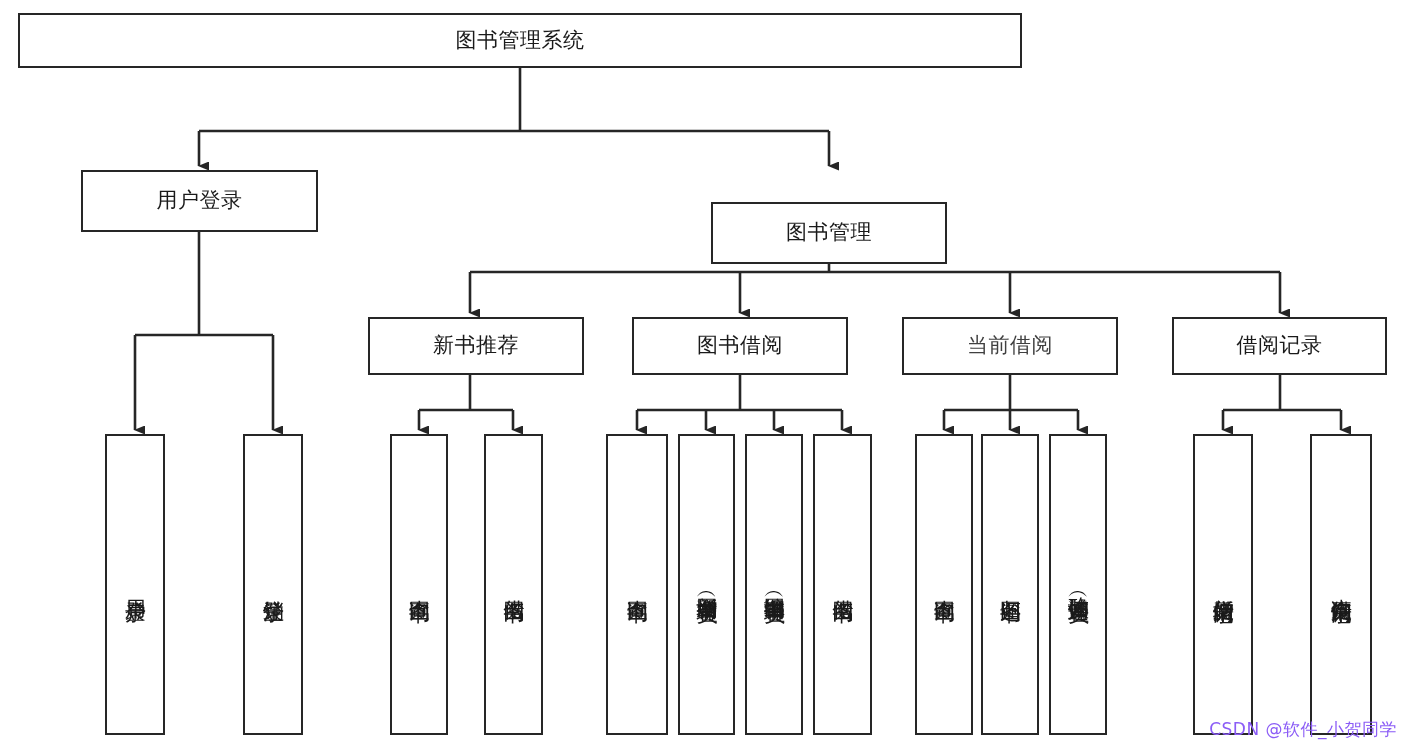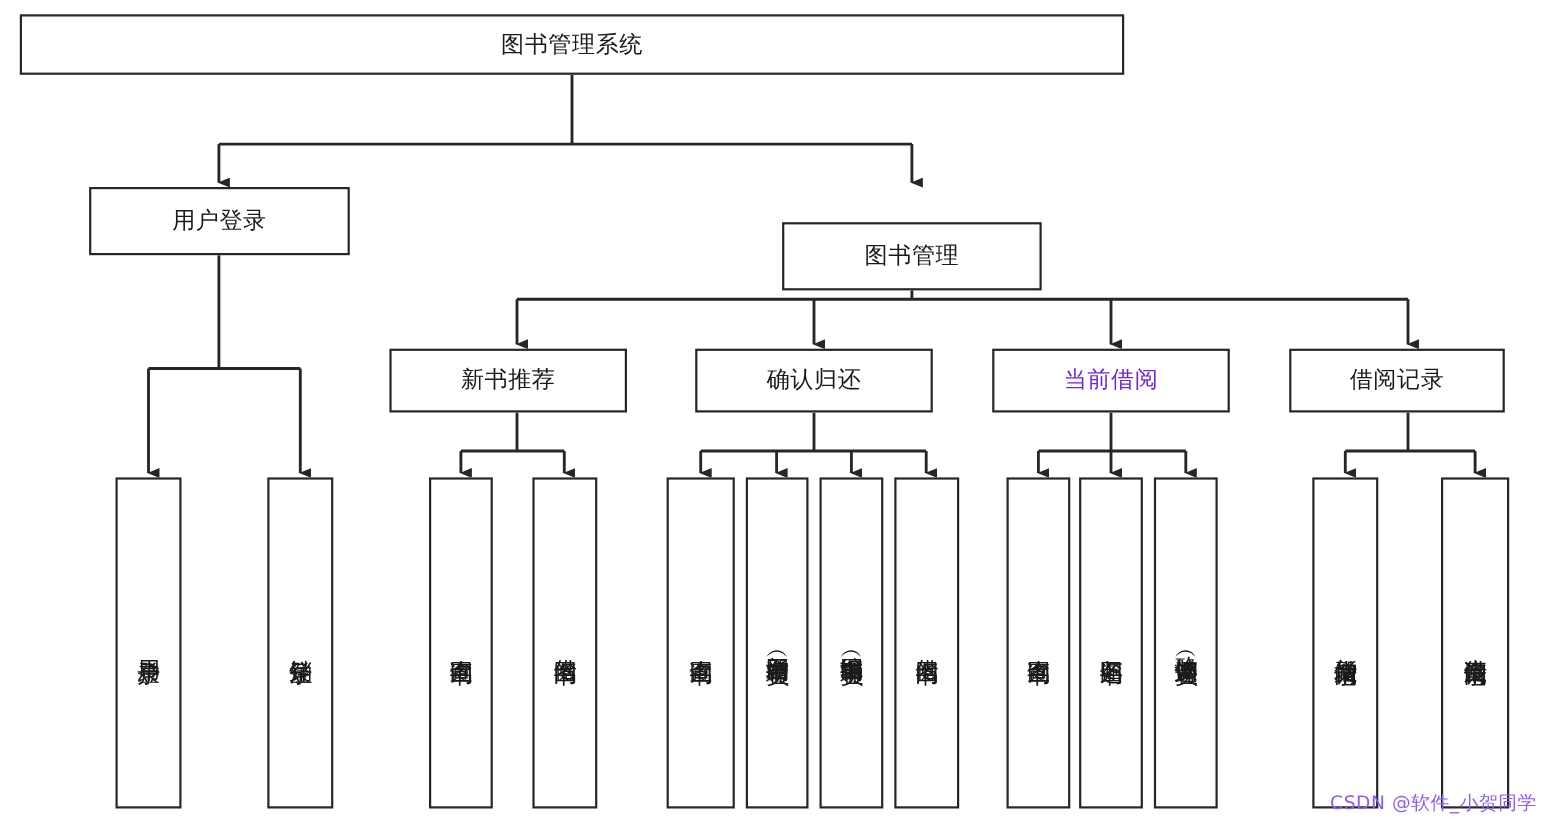--- a/index.html
+++ b/index.html
@@ -122,30 +122,30 @@
   <div id="nodes-layer">
       <div class="node-box" style="left: 18px; top: 13px; width: 1004px; height: 55px; border-color: rgb(38, 38, 38);">
         <span class="node-label-h" style="color: rgb(26, 26, 26);">图书管理系统</span>
       </div>
       <div class="node-box" style="left: 81px; top: 170px; width: 237px; height: 62px; border-color: rgb(38, 38, 38);">
         <span class="node-label-h" style="color: rgb(26, 26, 26);">用户登录</span>
       </div>
       <div class="node-box" style="left: 711px; top: 170px; width: 236px; height: 62px; border-color: rgb(38, 38, 38); margin-top: 32px;">
         <span class="node-label-h" style="color: rgb(26, 26, 26);">图书管理</span>
       </div>
-      <div class="node-box" style="left: 354px; top: 317px; width: 216px; height: 58px; border-color: rgb(38, 38, 38);">
+      <div class="node-box" style="left: 368px; top: 317px; width: 216px; height: 58px; border-color: rgb(38, 38, 38);">
         <span class="node-label-h" style="color: rgb(26, 26, 26);">新书推荐</span>
       </div>
       <div class="node-box" style="left: 632px; top: 317px; width: 216px; height: 58px; border-color: rgb(38, 38, 38);">
-        <span class="node-label-h" style="color: rgb(26, 26, 26);">确认归还</span>
+        <span class="node-label-h" style="color: rgb(26, 26, 26);">图书借阅</span>
       </div>
       <div class="node-box" style="left: 902px; top: 317px; width: 216px; height: 58px; border-color: rgb(38, 38, 38);">
-        <span class="node-label-h" style="color: #6d28d9;">当前借阅</span>
+        <span class="node-label-h" style="color: #404040;">当前借阅</span>
       </div>
-      <div class="node-box" style="left: 1172px; top: 317px; width: 196px; height: 58px; border-color: rgb(38, 38, 38);">
+      <div class="node-box" style="left: 1172px; top: 317px; width: 215px; height: 58px; border-color: rgb(38, 38, 38);">
         <span class="node-label-h" style="color: rgb(26, 26, 26);">借阅记录</span>
       </div>
       <div class="node-box" style="left: 105px; top: 434px; width: 60px; height: 301px; border-color: rgb(38, 38, 38);">
         <span class="node-label-v" style="color: rgb(26, 26, 26);">用户登录</span>
       </div>
       <div class="node-box" style="left: 243px; top: 434px; width: 60px; height: 301px; border-color: rgb(38, 38, 38);">
         <span class="node-label-v" style="color: rgb(26, 26, 26);">注销登录</span>
       </div>
       <div class="node-box" style="left: 390px; top: 434px; width: 58px; height: 301px; border-color: rgb(38, 38, 38);">
         <span class="node-label-v" style="color: rgb(26, 26, 26);">查询图书</span>

